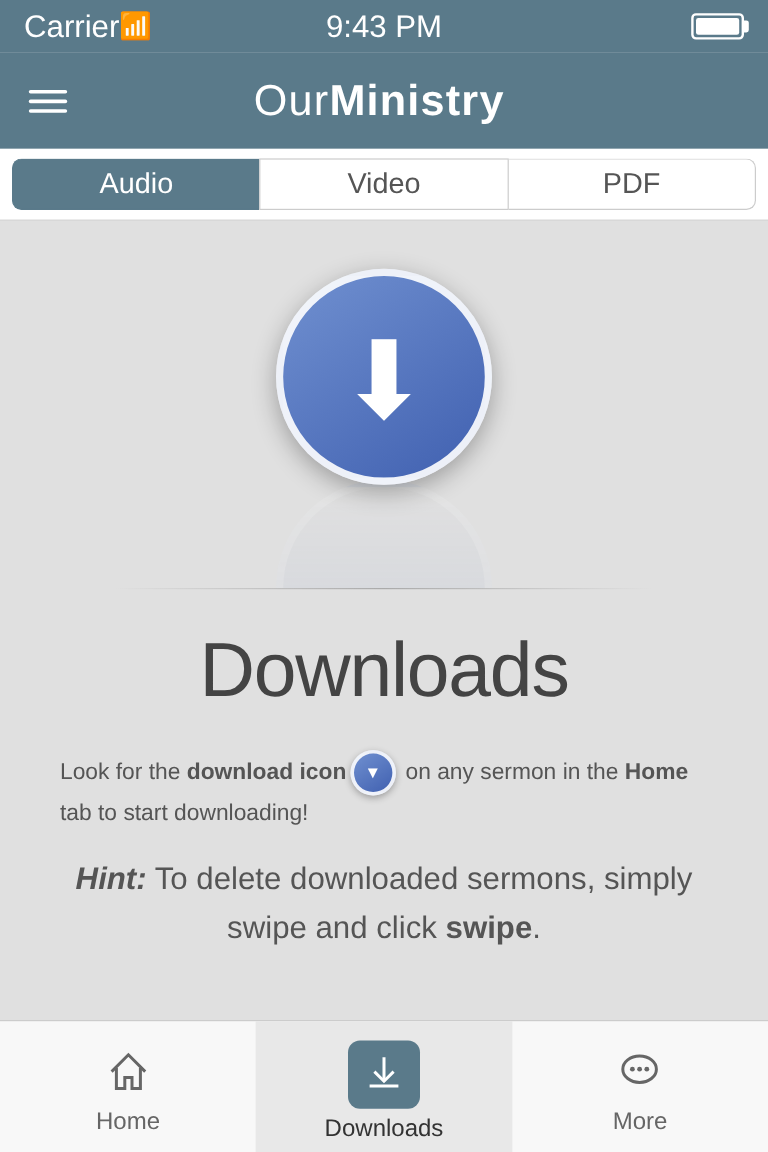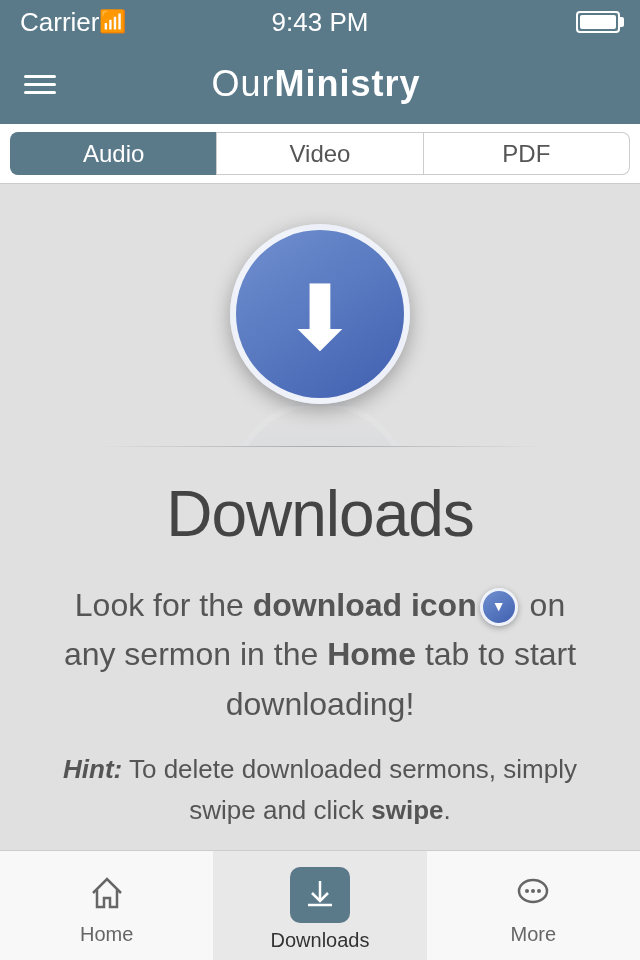--- a/index.html
+++ b/index.html
@@ -191,23 +191,22 @@
 
     .downloads-title {
       font-size: 64px;
       font-weight: 300;
       color: #444;
       margin-bottom: 30px;
       letter-spacing: -1px;
     }
 
     .description-text {
-      font-size: 32px;
+      font-size: 19px;
       color: #555;
-      text-align: center;
       line-height: 1.55;
       margin-bottom: 20px;
       padding: 0 10px;
     }
     .description-text .bold { font-weight: 700; }
 
     
     .inline-download-icon {
       display: inline-block;
       width: 38px;

